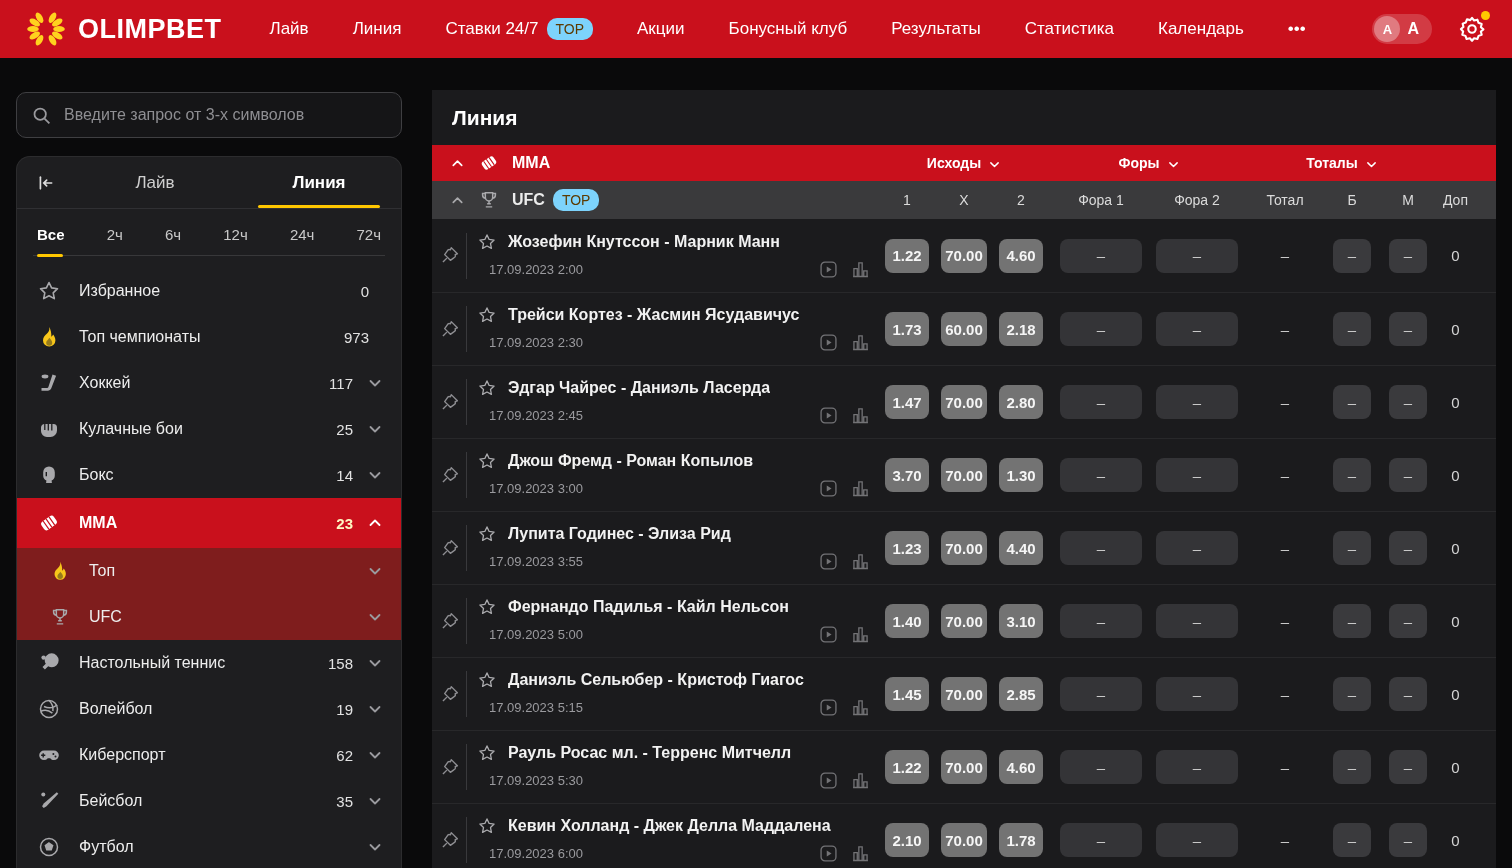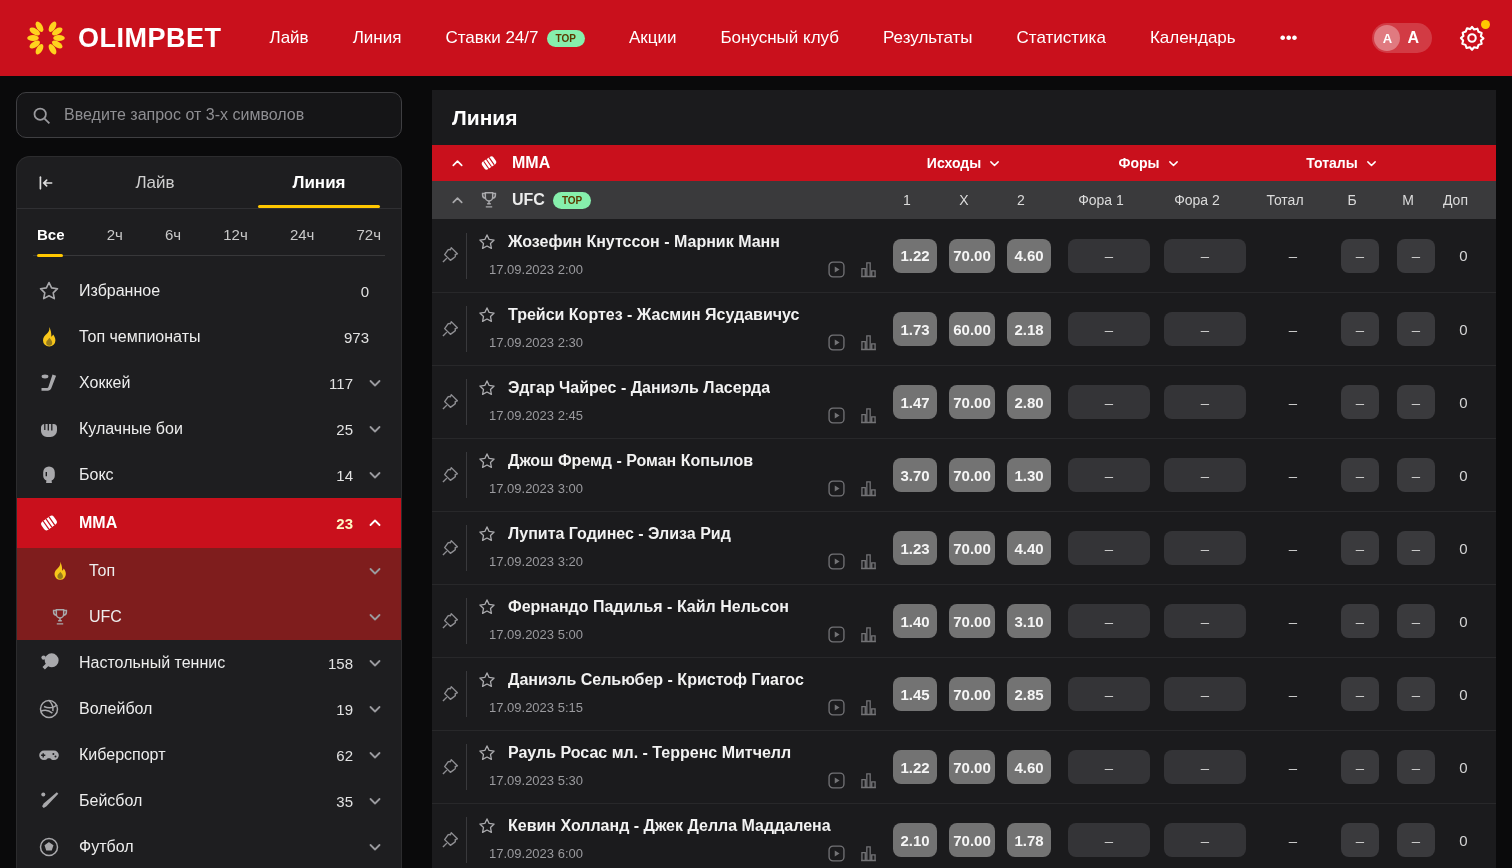--- a/index.html
+++ b/index.html
@@ -3,27 +3,27 @@
 <meta charset="utf-8">
 <style>
   * { box-sizing: border-box; margin: 0; padding: 0; }
   html,body { width:1512px; height:868px; overflow:hidden; background:#0A0A0B;
     font-family:"Liberation Sans", sans-serif; color:#fff; }
   :root { --red:#C9101C; --yellow:#F5C71A; --gold:#FFC700; --panel:#1E1E20; --card:#1B1B1D; --line:#2C2C2E; }
   svg { display:block; width:100%; height:100%; }
   button { font-family:inherit; border:none; cursor:pointer; }
 
   
-  .topnav { height:76px; background:var(--red); display:flex; align-items:center; padding:0 26px; }
+  .topnav { height:58px; background:var(--red); display:flex; align-items:center; padding:0 26px; }
   .logo { display:flex; align-items:center; gap:12px; cursor:pointer; }
   .logo-mark { width:40px; height:40px; }
   .logo-text { font-size:27px; font-weight:800; letter-spacing:.5px; }
   .nav-items { display:flex; align-items:center; gap:44px; margin-left:48px; }
   .nav-item { display:flex; align-items:center; font-size:17px; font-weight:500; color:#fff; cursor:pointer; white-space:nowrap; }
-  .nav-badge { background:#86efac; color:#5C3A00; font-size:10px; font-weight:700; padding:3px 9px; border-radius:10px; margin-left:8px; }
+  .nav-badge { background:#7dd3fc; color:#5C3A00; font-size:14px; font-weight:400; padding:3px 9px; border-radius:10px; margin-left:8px; }
   .nav-right { margin-left:auto; display:flex; align-items:center; gap:26px; }
   .aa-pill { display:flex; align-items:center; background:rgba(255,255,255,.18); border-radius:16px; height:30px; padding:2px; cursor:pointer; }
   .aa-small { width:26px; height:26px; border-radius:50%; background:rgba(255,255,255,.32); display:flex; align-items:center; justify-content:center; font-size:13px; font-weight:700; }
   .aa-big { font-size:16px; font-weight:700; margin:0 11px 0 7px; }
   .gear { position:relative; width:28px; height:28px; color:#fff; cursor:pointer; }
   .gear-dot { position:absolute; top:-4px; right:-4px; width:9px; height:9px; border-radius:50%; background:var(--gold); }
 
   
   .sidebar { position:absolute; left:16px; top:92px; width:386px; }
   .search-box { height:46px; border:1px solid #3F3F42; border-radius:10px; background:#151517;
@@ -64,39 +64,39 @@
   .mma-bar { height:36px; background:var(--red); }
   .ufc-bar { height:38px; background:#3A3A3C; }
   .bar-left { flex:1; display:flex; align-items:center; padding-left:10px; }
   .chev-btn { width:30px; height:100%; display:flex; align-items:center; justify-content:center; background:transparent; color:#fff; }
   .chev-btn span { width:15px; height:15px; transform:rotate(180deg); }
   .ufc-bar .chev-btn { color:#A9A9AC; }
   .bar-ic { width:22px; height:22px; margin:0 4px 0 6px; color:#fff; }
   .ufc-bar .bar-ic { color:#A9A9AC; }
   .bar-label { font-size:16px; font-weight:700; margin-left:8px; }
   .ufc-bar .bar-label { font-weight:600; color:#ECECEC; }
-  .grp { display:flex; align-items:center; justify-content:center; gap:7px; font-size:14px; font-weight:700; cursor:pointer; }
+  .grp { display:flex; align-items:flex-end; justify-content:center; gap:7px; font-size:14px; font-weight:700; cursor:pointer; }
   .grp .g-chev { width:13px; height:13px; color:#fff; }
   .g-outcomes { width:158px; }
   .g-handicaps { width:178px; margin-left:17px; }
   .g-totals { width:170px; margin-left:19px; }
   .g-dop-spacer { width:57px; }
   .hcell { font-size:14px; color:#DBDBDB; text-align:center; }
   .c-k1 { width:44px; }
   .c-kx { width:46px; margin-left:12px; }
   .c-k2 { width:44px; margin-left:12px; }
   .c-f1 { width:82px; margin-left:17px; }
   .c-f2 { width:82px; margin-left:14px; }
   .c-tot { width:56px; margin-left:19px; }
   .c-b { width:38px; margin-left:20px; }
   .c-m { width:38px; margin-left:18px; }
   .c-dop { width:57px; }
 
   
-  .m-row { height:73px; display:flex; align-items:center; border-top:1px solid #28282A; padding-right:4px; }
+  .m-row { height:73px; display:flex; align-items:center; border-top:1px solid #28282A; padding-right:12px; }
   .m-row:first-child { border-top:none; }
   .pin { width:34px; display:flex; justify-content:center; color:#8E8E92; cursor:pointer; }
   .pin span { width:21px; height:21px; }
   .vdiv { width:1px; height:46px; background:#39393C; }
   .m-main { flex:1; min-width:0; padding:0 14px 0 10px; display:flex; flex-direction:column; gap:7px; }
   .m-line1 { display:flex; align-items:center; }
   .m-star { width:20px; height:20px; color:#ABABAE; flex:none; cursor:pointer; }
   .m-name { font-size:16px; font-weight:700; color:#F2F2F2; margin-left:11px; white-space:nowrap; overflow:hidden; text-overflow:ellipsis; cursor:pointer; }
   .m-line2 { display:flex; align-items:center; }
   .m-date { font-size:13px; color:#9A9A9E; margin-left:12px; flex:1; }
@@ -752,21 +752,21 @@
         <div class="m-main">
           <div class="m-line1">
             <span class="m-star">
               <svg viewBox="0 0 24 24" fill="none" stroke="currentColor" stroke-width="1.6" stroke-linejoin="round">
                 <path d="M12 3.5l2.6 5.4 5.9.8-4.3 4.1 1.1 5.8L12 16.8l-5.3 2.8 1.1-5.8-4.3-4.1 5.9-.8z"></path>
               </svg>
             </span>
             <span class="m-name">Лупита Годинес - Элиза Рид</span>
           </div>
           <div class="m-line2">
-            <span class="m-date">17.09.2023 3:20</span>
+            <span class="m-date">17.09.2023 3:55</span>
             <span class="m-ic">
               <svg viewBox="0 0 24 24" fill="none" stroke="currentColor" stroke-width="1.5">
                 <rect x="3.5" y="3.5" width="17" height="17" rx="4.5"></rect>
                 <path d="M10 8.5v7l5.5-3.5z" fill="currentColor" stroke="none"></path>
               </svg>
             </span>
             <span class="m-ic">
               <svg viewBox="0 0 24 24" fill="none" stroke="currentColor" stroke-width="1.5">
                 <path d="M4.5 20v-9h3.8v9M10.1 20V4.5h3.8V20M15.7 20v-6.5h3.8V20M3.5 20h17"></path>
               </svg>

